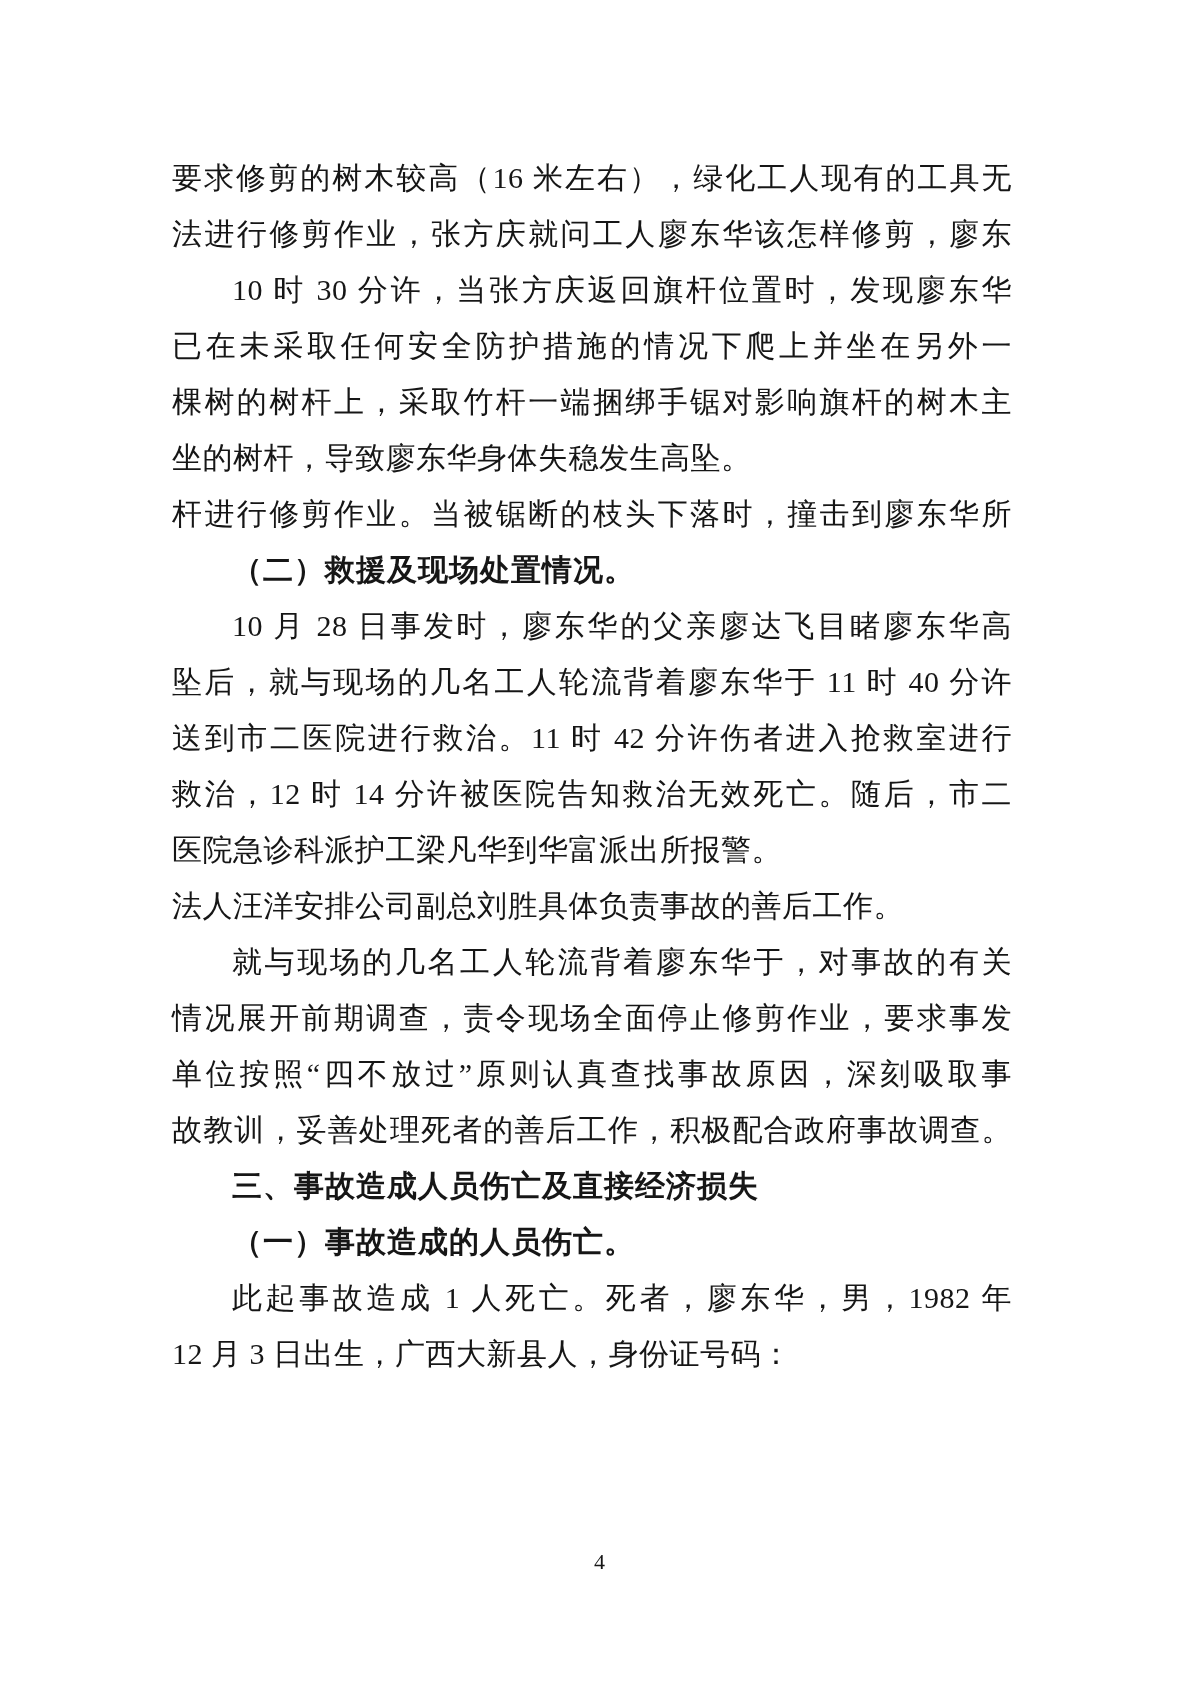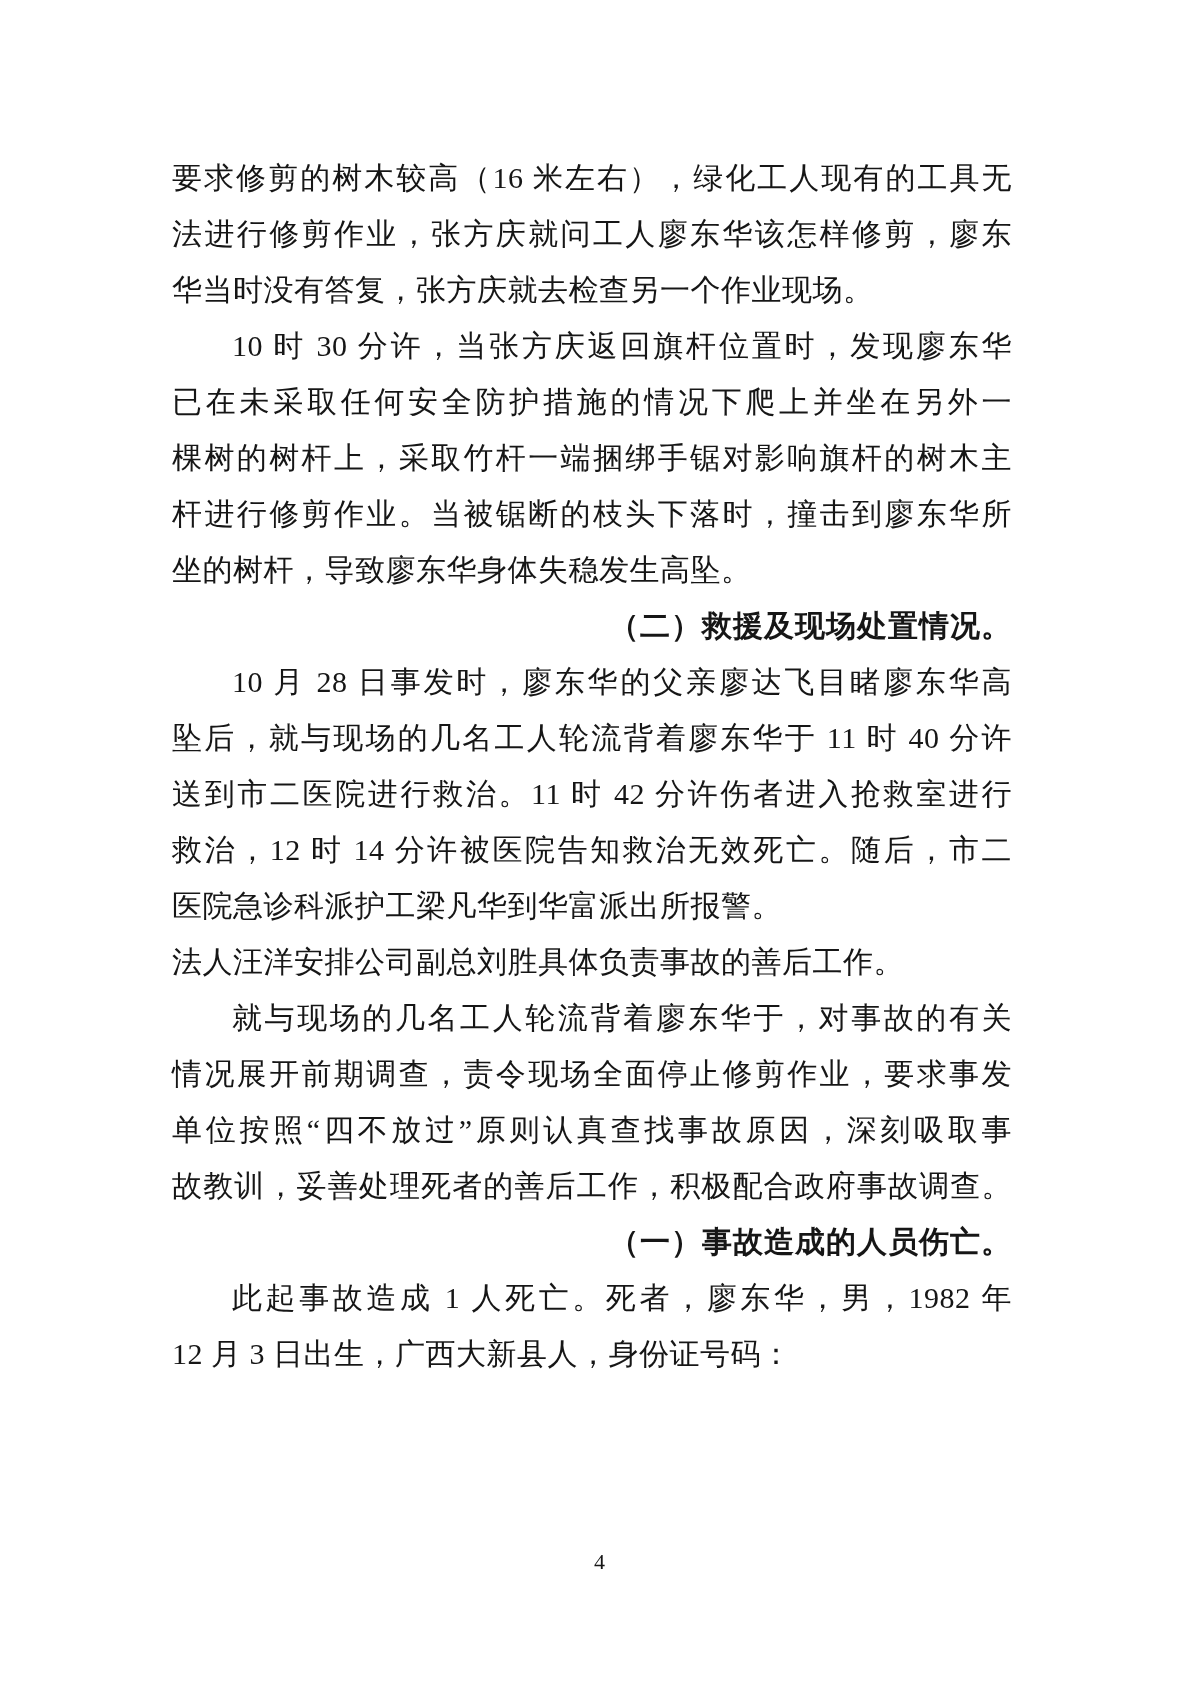--- a/index.html
+++ b/index.html
@@ -36,21 +36,20 @@
     text-align-last: justify;
     -moz-text-align-last: justify;
   }
   .ind {
     text-indent: 2em;
   }
   .hd {
     font-family: "Liberation Sans", sans-serif;
     font-weight: bold;
     letter-spacing: 1px;
-    text-align: right;
   }
   .page-num {
     position: absolute;
     top: 1544px;
     left: 0;
     width: 100%;
     height: 36px;
     line-height: 36px;
     text-align: center;
     font-size: 22px;
@@ -58,35 +57,35 @@
     color: #161616;
   }
 </style>
 </head>
 <body>
 
 <div class="page">
   <div class="content">
     <div class="ln j">要求修剪的树木较高（16 米左右），绿化工人现有的工具无</div>
     <div class="ln j">法进行修剪作业，张方庆就问工人廖东华该怎样修剪，廖东</div>
-    <div class="ln">华当时没有答复，张方庆就去检查另一个作业现场。</div>
     <div class="ln j ind">10 时 30 分许，当张方庆返回旗杆位置时，发现廖东华</div>
     <div class="ln j">已在未采取任何安全防护措施的情况下爬上并坐在另外一</div>
     <div class="ln j">棵树的树杆上，采取竹杆一端捆绑手锯对影响旗杆的树木主</div>
+    <div class="ln">坐的树杆，导致廖东华身体失稳发生高坠。</div>
     <div class="ln j">杆进行修剪作业。当被锯断的枝头下落时，撞击到廖东华所</div>
-    <div class="ln">坐的树杆，导致廖东华身体失稳发生高坠。</div>
     <div class="ln hd ind">（二）救援及现场处置情况。</div>
     <div class="ln j ind">10 月 28 日事发时，廖东华的父亲廖达飞目睹廖东华高</div>
     <div class="ln j">坠后，就与现场的几名工人轮流背着廖东华于 11 时 40 分许</div>
     <div class="ln j">送到市二医院进行救治。11 时 42 分许伤者进入抢救室进行</div>
     <div class="ln j">救治，12 时 14 分许被医院告知救治无效死亡。随后，市二</div>
     <div class="ln">医院急诊科派护工梁凡华到华富派出所报警。</div>
     <div class="ln">法人汪洋安排公司副总刘胜具体负责事故的善后工作。</div>
     <div class="ln j ind">就与现场的几名工人轮流背着廖东华于，对事故的有关</div>
     <div class="ln j">情况展开前期调查，责令现场全面停止修剪作业，要求事发</div>
     <div class="ln j">单位按照“四不放过”原则认真查找事故原因，深刻吸取事</div>
     <div class="ln j">故教训，妥善处理死者的善后工作，积极配合政府事故调查。</div>
+    <div class="ln hd ind">三、事故造成人员伤亡及直接经济损失</div>
     <div class="ln hd ind">（一）事故造成的人员伤亡。</div>
     <div class="ln j ind">此起事故造成 1 人死亡。死者，廖东华，男，1982 年</div>
     <div class="ln">12 月 3 日出生，广西大新县人，身份证号码：</div>
   </div>
   <div class="page-num">4</div>
 </div>
 
 </body></html>

